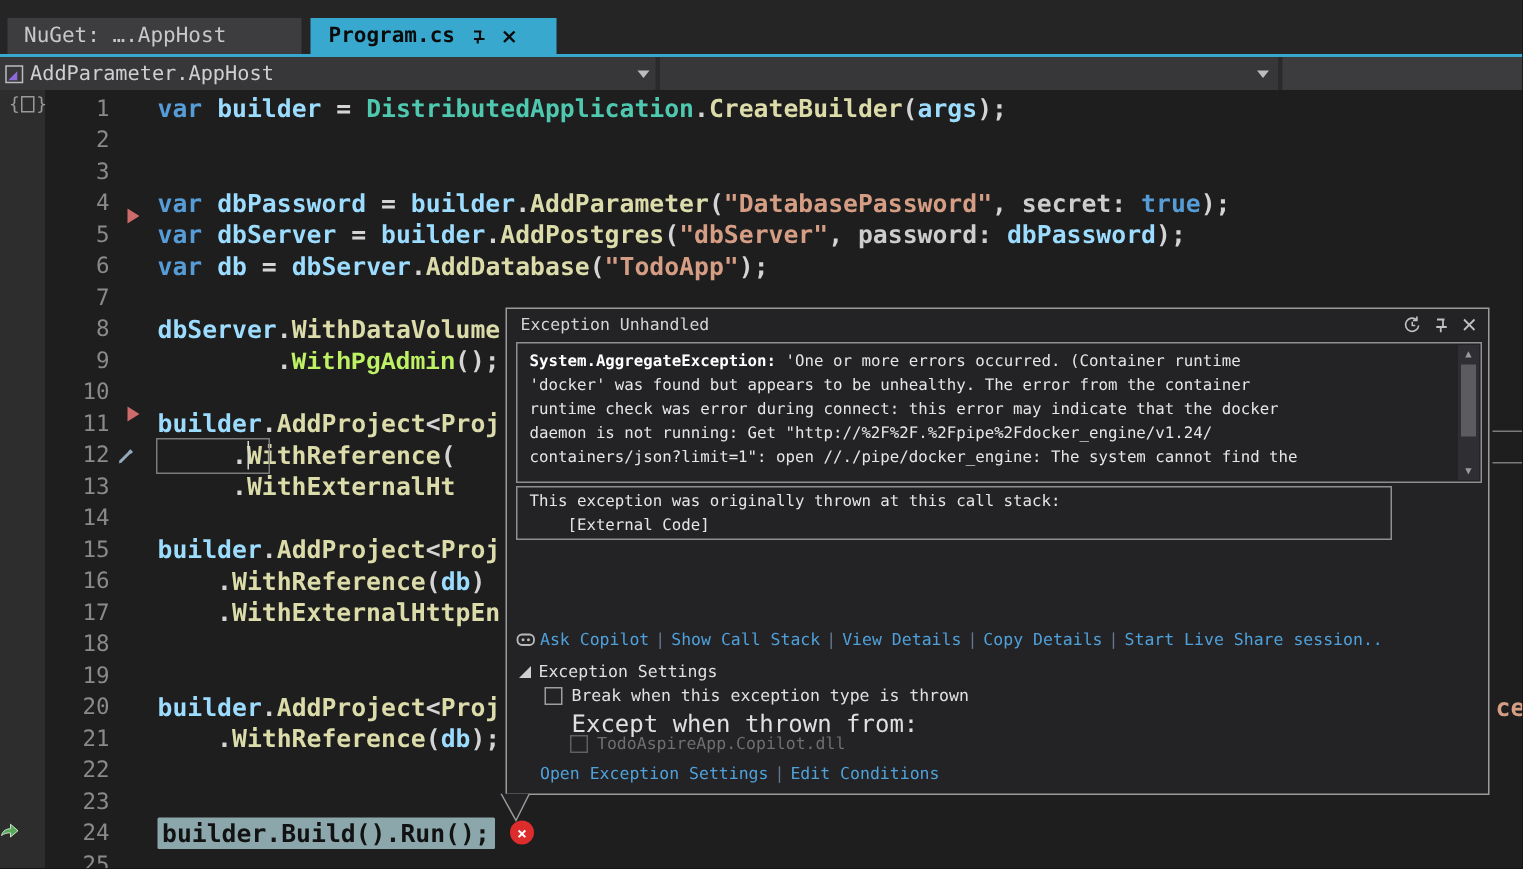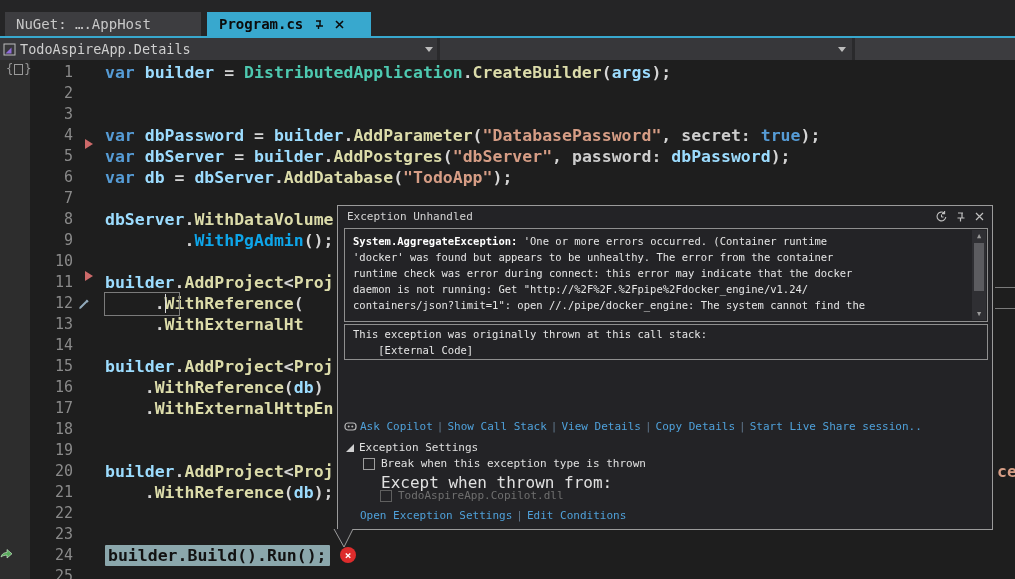--- a/index.html
+++ b/index.html
@@ -52,21 +52,21 @@
   .pticons{position:absolute;right:6px;top:4px;display:flex;gap:6px;}
   .msgbox{position:absolute;left:6px;top:22px;width:644px;height:94px;border:1px solid #8f8f8f;
           box-sizing:border-box;}
   .msgtext{position:absolute;left:8px;top:4px;right:22px;font-size:10.5px;line-height:16px;
            white-space:pre;color:#e6e6e6;}
   .msgbold{font-weight:bold;color:#ffffff;text-align:right;}
   .vscroll{position:absolute;right:1px;top:1px;bottom:1px;width:14px;background:#2f2f33;}
   .varrow{position:absolute;left:0;width:14px;height:12px;color:#9a9a9a;font-size:7px;
           display:flex;align-items:center;justify-content:center;}
   .vthumb{position:absolute;left:2px;top:13px;width:10px;height:48px;background:#5c5c60;}
-  .callstack{position:absolute;left:6px;top:118px;width:644px;height:36px;border:1px solid #8f8f8f;
+  .callstack{position:absolute;left:6px;top:118px;width:584px;height:36px;border:1px solid #8f8f8f;
              box-sizing:border-box;padding:1px 8px;font-size:10.5px;line-height:16px;white-space:pre;color:#e6e6e6;}
   .plinks{position:absolute;left:6px;top:214px;display:flex;font-size:11px;white-space:pre;}
   .plink{color:#4fa1da;}
   .psep{color:#61788e;padding:0 4px;}
   .settings-hdr{position:absolute;left:8px;top:235px;display:flex;align-items:center;gap:5px;
                 color:#e0e0e0;font-size:11px;}
   .cbrow{position:absolute;display:flex;align-items:center;gap:6px;font-size:11px;color:#e0e0e0;}
   .cbox{width:10px;height:10px;border:1px solid #9e9e9e;background:transparent;flex:none;}
   .cbox.disabled{border-color:#5f5f5f;}
   .except-label{position:absolute;left:43px;top:267px;font-size:16px;color:#e0e0e0;}
@@ -102,21 +102,21 @@
   <div class="accent-line"></div>
 
   <div class="navbar">
     <div class="ncombo ncombo1">
       <span style="display:inline-flex;margin-right:4px;">
         <svg width="13" height="13" viewBox="0 0 13 13">
             <rect x="1" y="1" width="11" height="11" fill="none" stroke="#bdbdbd"></rect>
             <path d="M2.5 10.5 L8.5 4.5 L8.5 10.5 Z" fill="#8e6bd8"></path>
           </svg>
       </span>
-      <span>TodoAspireApp.Details</span>
+      <span>AddParameter.AppHost</span>
       <span class="ncaret" style="left:425px;"></span>
     </div>
     <div class="ncombo ncombo2">
       <span class="ncaret" style="left:398px;"></span>
     </div>
     <div class="ncombo ncombo3"></div>
   </div>
 
   <div class="editor">
     <div class="glyph-margin"></div>
@@ -129,21 +129,21 @@
 
     <div class="code-lines">
         <div class="crow"><span class="lnum">1</span><span class="lcode"><span style="color: rgb(86, 156, 214);">var</span><span style="color: rgb(212, 212, 212);"> </span><span style="color: rgb(156, 220, 254);">builder</span><span style="color: rgb(212, 212, 212);"> = </span><span style="color: rgb(78, 201, 176);">DistributedApplication</span><span style="color: rgb(212, 212, 212);">.</span><span style="color: rgb(220, 220, 170);">CreateBuilder</span><span style="color: rgb(212, 212, 212);">(</span><span style="color: rgb(156, 220, 254);">args</span><span style="color: rgb(212, 212, 212);">);</span></span></div>
         <div class="crow"><span class="lnum">2</span><span class="lcode"></span></div>
         <div class="crow"><span class="lnum">3</span><span class="lcode"></span></div>
         <div class="crow"><span class="lnum">4</span><span class="lcode"><span style="color: rgb(86, 156, 214);">var</span><span style="color: rgb(212, 212, 212);"> </span><span style="color: rgb(156, 220, 254);">dbPassword</span><span style="color: rgb(212, 212, 212);"> = </span><span style="color: rgb(156, 220, 254);">builder</span><span style="color: rgb(212, 212, 212);">.</span><span style="color: rgb(220, 220, 170);">AddParameter</span><span style="color: rgb(212, 212, 212);">(</span><span style="color: rgb(214, 157, 133);">"DatabasePassword"</span><span style="color: rgb(212, 212, 212);">, </span><span style="color: rgb(205, 205, 205);">secret:</span><span style="color: rgb(212, 212, 212);"> </span><span style="color: rgb(86, 156, 214);">true</span><span style="color: rgb(212, 212, 212);">);</span></span></div>
         <div class="crow"><span class="lnum">5</span><span class="lcode"><span style="color: rgb(86, 156, 214);">var</span><span style="color: rgb(212, 212, 212);"> </span><span style="color: rgb(156, 220, 254);">dbServer</span><span style="color: rgb(212, 212, 212);"> = </span><span style="color: rgb(156, 220, 254);">builder</span><span style="color: rgb(212, 212, 212);">.</span><span style="color: rgb(220, 220, 170);">AddPostgres</span><span style="color: rgb(212, 212, 212);">(</span><span style="color: rgb(214, 157, 133);">"dbServer"</span><span style="color: rgb(212, 212, 212);">, </span><span style="color: rgb(205, 205, 205);">password:</span><span style="color: rgb(212, 212, 212);"> </span><span style="color: rgb(156, 220, 254);">dbPassword</span><span style="color: rgb(212, 212, 212);">);</span></span></div>
         <div class="crow"><span class="lnum">6</span><span class="lcode"><span style="color: rgb(86, 156, 214);">var</span><span style="color: rgb(212, 212, 212);"> </span><span style="color: rgb(156, 220, 254);">db</span><span style="color: rgb(212, 212, 212);"> = </span><span style="color: rgb(156, 220, 254);">dbServer</span><span style="color: rgb(212, 212, 212);">.</span><span style="color: rgb(220, 220, 170);">AddDatabase</span><span style="color: rgb(212, 212, 212);">(</span><span style="color: rgb(214, 157, 133);">"TodoApp"</span><span style="color: rgb(212, 212, 212);">);</span></span></div>
         <div class="crow"><span class="lnum">7</span><span class="lcode"></span></div>
         <div class="crow"><span class="lnum">8</span><span class="lcode"><span style="color: rgb(156, 220, 254);">dbServer</span><span style="color: rgb(212, 212, 212);">.</span><span style="color: rgb(220, 220, 170);">WithDataVolume</span></span></div>
-        <div class="crow"><span class="lnum">9</span><span class="lcode"><span style="color: rgb(212, 212, 212);">        .</span><span style="color: #0ea5e9;">WithPgAdmin</span><span style="color: rgb(212, 212, 212);">();</span></span></div>
+        <div class="crow"><span class="lnum">9</span><span class="lcode"><span style="color: rgb(212, 212, 212);">        .</span><span style="color: #bef264; font-family: Liberation Mono, monospace;">WithPgAdmin</span><span style="color: rgb(212, 212, 212);">();</span></span></div>
         <div class="crow"><span class="lnum">10</span><span class="lcode"></span></div>
         <div class="crow"><span class="lnum">11</span><span class="lcode"><span style="color: rgb(156, 220, 254);">builder</span><span style="color: rgb(212, 212, 212);">.</span><span style="color: rgb(220, 220, 170);">AddProject</span><span style="color: rgb(212, 212, 212);">&lt;</span><span style="color: rgb(220, 220, 170);">Proj</span></span></div>
         <div class="crow"><span class="lnum">12</span><span class="lcode"><span style="color: rgb(212, 212, 212);">     .</span><span style="color: rgb(220, 220, 170);">WithReference</span><span style="color: rgb(212, 212, 212);">(</span></span></div>
         <div class="crow"><span class="lnum">13</span><span class="lcode"><span style="color: rgb(212, 212, 212);">     .</span><span style="color: rgb(220, 220, 170);">WithExternalHt</span></span></div>
         <div class="crow"><span class="lnum">14</span><span class="lcode"></span></div>
         <div class="crow"><span class="lnum">15</span><span class="lcode"><span style="color: rgb(156, 220, 254);">builder</span><span style="color: rgb(212, 212, 212);">.</span><span style="color: rgb(220, 220, 170);">AddProject</span><span style="color: rgb(212, 212, 212);">&lt;</span><span style="color: rgb(220, 220, 170);">Proj</span></span></div>
         <div class="crow"><span class="lnum">16</span><span class="lcode"><span style="color: rgb(212, 212, 212);">    .</span><span style="color: rgb(220, 220, 170);">WithReference</span><span style="color: rgb(212, 212, 212);">(</span><span style="color: rgb(156, 220, 254);">db</span><span style="color: rgb(212, 212, 212);">)</span></span></div>
         <div class="crow"><span class="lnum">17</span><span class="lcode"><span style="color: rgb(212, 212, 212);">    .</span><span style="color: rgb(220, 220, 170);">WithExternalHttpEn</span></span></div>
         <div class="crow"><span class="lnum">18</span><span class="lcode"></span></div>
         <div class="crow"><span class="lnum">19</span><span class="lcode"></span></div>

